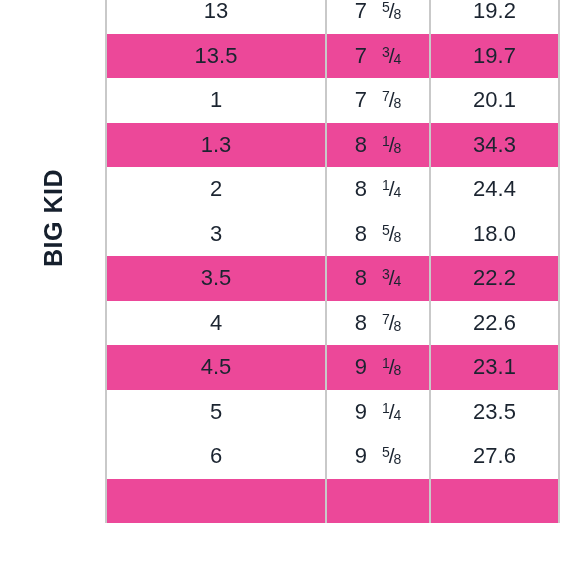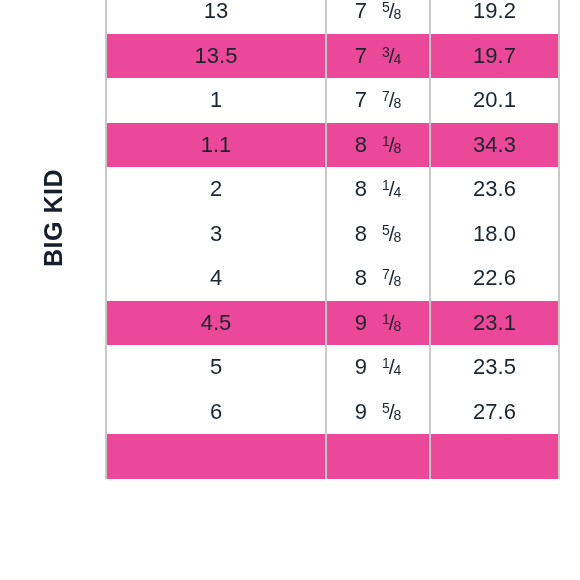--- a/index.html
+++ b/index.html
@@ -134,33 +134,38 @@
             <td class="col-us">13.5</td>
             <td class="col-inch"><span class="whole">7</span><span class="frac"><span class="num">3</span><span class="sl">/</span><span class="den">4</span></span></td>
             <td class="col-cm">19.7</td>
           </tr>
           <tr class="row-plain">
             <td class="col-us">1</td>
             <td class="col-inch"><span class="whole">7</span><span class="frac"><span class="num">7</span><span class="sl">/</span><span class="den">8</span></span></td>
             <td class="col-cm">20.1</td>
           </tr>
           <tr class="row-shaded">
-            <td class="col-us">1.1</td>
+            <td class="col-us">1.3</td>
             <td class="col-inch"><span class="whole">8</span><span class="frac"><span class="num">1</span><span class="sl">/</span><span class="den">8</span></span></td>
             <td class="col-cm">34.3</td>
           </tr>
           <tr class="row-plain">
             <td class="col-us">2</td>
             <td class="col-inch"><span class="whole">8</span><span class="frac"><span class="num">1</span><span class="sl">/</span><span class="den">4</span></span></td>
-            <td class="col-cm">23.6</td>
+            <td class="col-cm">24.4</td>
           </tr>
           <tr class="row-plain">
             <td class="col-us">3</td>
             <td class="col-inch"><span class="whole">8</span><span class="frac"><span class="num">5</span><span class="sl">/</span><span class="den">8</span></span></td>
             <td class="col-cm">18.0</td>
+          </tr>
+          <tr class="row-shaded">
+            <td class="col-us">3.5</td>
+            <td class="col-inch"><span class="whole">8</span><span class="frac"><span class="num">3</span><span class="sl">/</span><span class="den">4</span></span></td>
+            <td class="col-cm">22.2</td>
           </tr>
           <tr class="row-plain">
             <td class="col-us">4</td>
             <td class="col-inch"><span class="whole">8</span><span class="frac"><span class="num">7</span><span class="sl">/</span><span class="den">8</span></span></td>
             <td class="col-cm">22.6</td>
           </tr>
           <tr class="row-shaded">
             <td class="col-us">4.5</td>
             <td class="col-inch"><span class="whole">9</span><span class="frac"><span class="num">1</span><span class="sl">/</span><span class="den">8</span></span></td>
             <td class="col-cm">23.1</td>

